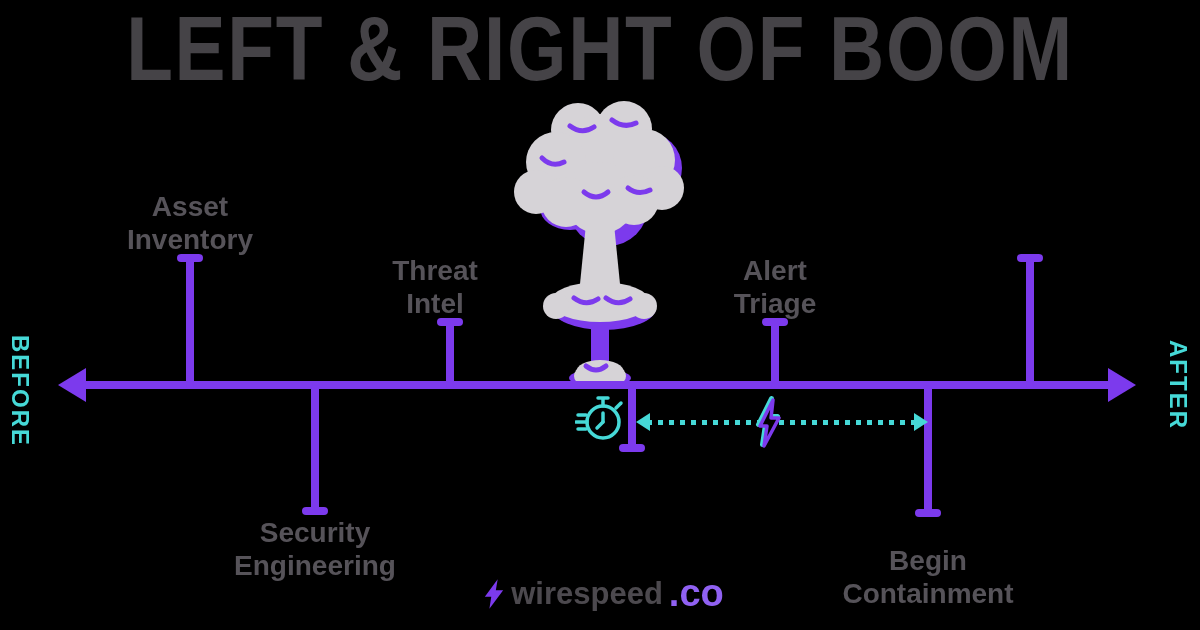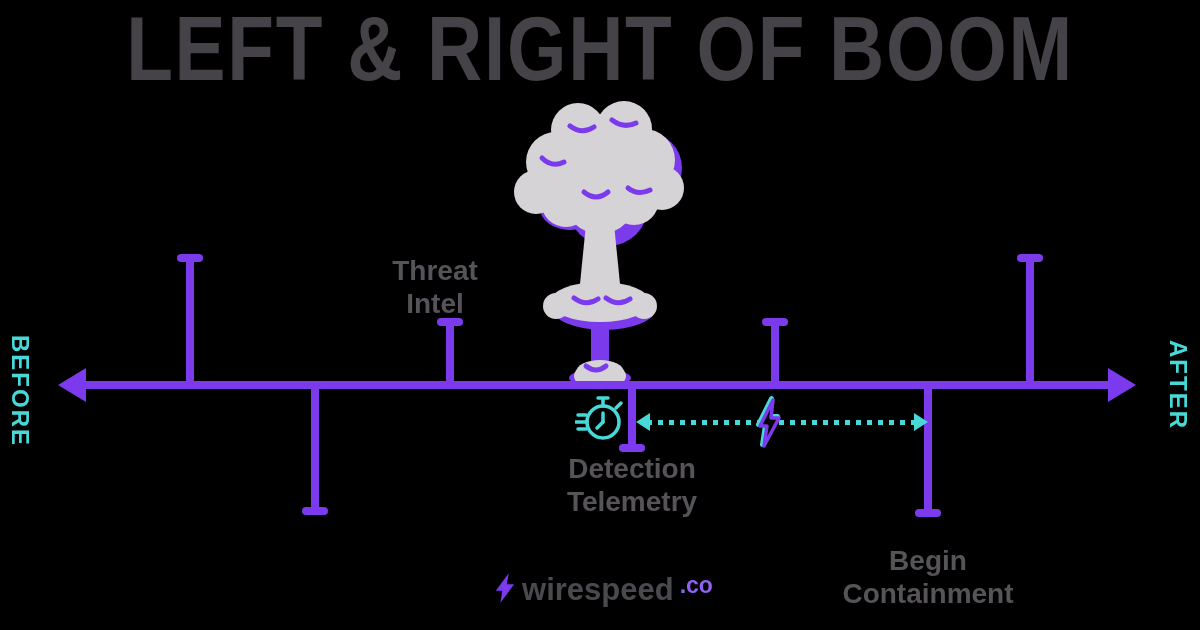--- a/index.html
+++ b/index.html
@@ -58,24 +58,24 @@
   .gap-arrow{position:absolute;left:636px;top:413px;width:292px;height:18px;}
   .gap-dots{position:absolute;left:11px;right:11px;top:7px;height:5px;
             background:repeating-linear-gradient(90deg,#46D9D7 0 5px,transparent 5px 11px);}
   .gap-head{position:absolute;width:0;height:0;border-top:9px solid transparent;
             border-bottom:9px solid transparent;top:0;}
   .gap-head.left{left:0;border-right:14px solid #46D9D7;}
   .gap-head.right{right:0;border-left:14px solid #46D9D7;}
   .gap-bolt{position:absolute;left:754px;top:396px;width:32px;height:54px;}
 
   
-  .logo{position:absolute;left:0;right:0;top:572px;display:flex;
+  .logo{position:absolute;left:0;right:0;top:572px;display:flex;align-items:center;
         justify-content:center;gap:6px;padding-left:7px;}
   .logo-text{font-size:31px;font-weight:bold;color:#4C494E;letter-spacing:0px;}
-  .logo-tld{font-size:23px;font-weight:bold;color:#9061F2;}
+  .logo-tld{font-size:38px;font-weight:bold;color:#9061F2;}
   .logo-bolt{width:22px;height:32px;}
 </style>
 </head>
 <body>
 
 <div id="canvas">
 
   <div class="title">LEFT &amp; RIGHT OF BOOM</div>
 
   <svg class="mushroom" viewBox="0 0 220 292" xmlns="http://www.w3.org/2000/svg">
@@ -133,24 +133,28 @@
   <div class="cap c-threat"></div>
   <div class="tick t-detect"></div>
   <div class="cap c-detect"></div>
   <div class="tick t-alert"></div>
   <div class="cap c-alert"></div>
   <div class="tick t-begin"></div>
   <div class="cap c-begin"></div>
   <div class="tick t-post"></div>
   <div class="cap c-post"></div>
 
+  <div class="evlabel l-asset">Asset
+Inventory</div>
+  <div class="evlabel l-security">Security
+Engineering</div>
   <div class="evlabel l-threat">Threat
 Intel</div>
-  <div class="evlabel l-detect">Detection
-Telemetry</div>
+  <div class="evlabel l-alert">Alert
+Triage</div>
   <div class="evlabel l-begin">Begin
 Containment</div>
 
   <svg class="stopwatch" viewBox="0 0 52 52" xmlns="http://www.w3.org/2000/svg">
     <g fill="none" stroke="#46D9D7" stroke-width="3.5" stroke-linecap="round">
       <circle cx="28" cy="30" r="16"></circle>
       <path d="M28,14 V7"></path>
       <path d="M23,6 h10"></path>
       <path d="M41,16 l5,-5"></path>
       <path d="M28,30 V21"></path>

